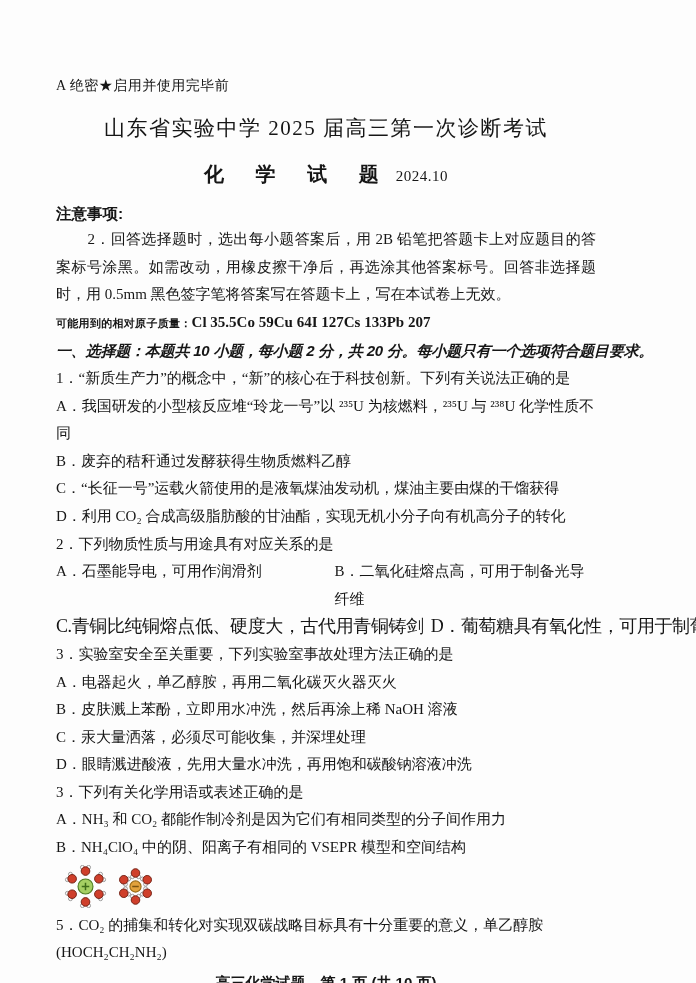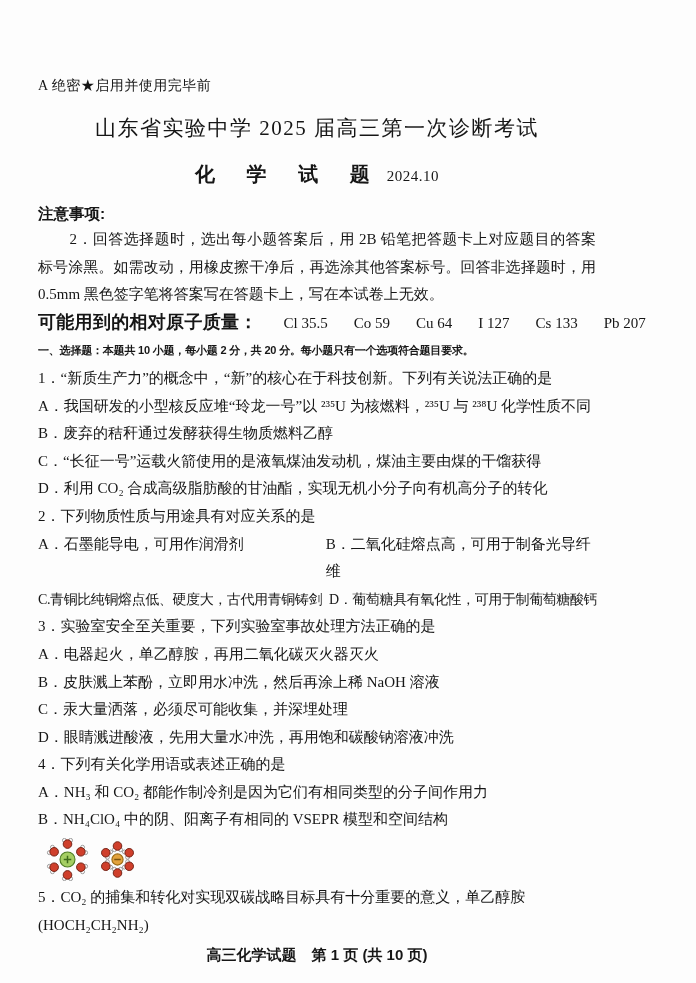--- a/index.html
+++ b/index.html
@@ -1,39 +1,39 @@
 <!DOCTYPE html>
 <html lang="zh"><head>
 <meta charset="utf-8">
 <style>
   html,body{margin:0;padding:0;}
   body{
     width:696px;height:983px;overflow:hidden;
     background:#fdfdfd;color:#161616;
     font-family:"Liberation Serif","DejaVu Serif",serif;
   }
-  .page{box-sizing:border-box;width:640px;height:983px;padding:76px 44px 0 38px;position:relative;}
+  .page{box-sizing:border-box;width:640px;height:983px;padding:76px 44px 0 56px;position:relative;}
   .cls-line{font-size:14px;line-height:20px;letter-spacing:.5px;}
   .exam-title{text-align:center;font-size:21px;line-height:32px;margin-top:16px;letter-spacing:1.5px;}
   .subject-row{text-align:center;margin-top:7px;height:46px;line-height:46px;white-space:nowrap;}
   .subject-title{font-size:20px;font-weight:bold;letter-spacing:13px;font-family:"Liberation Sans","DejaVu Sans",sans-serif;}
   .exam-date{font-size:15px;letter-spacing:.5px;}
   .hei{font-family:"Liberation Sans","DejaVu Sans",sans-serif;font-weight:bold;}
   .line{font-size:15px;line-height:27.6px;margin:0;}
   .notice-h{font-size:15.5px;line-height:25px;margin-top:4px;}
   .indent{text-indent:2.1em;}
   .just{text-align:justify;}
   .masses{white-space:nowrap;}
-  .masses .label{font-size:18px;letter-spacing:.3px;}
-  .masses .val{font-weight:normal;margin-left:26px;}
+  .masses .label{font-size:11px;letter-spacing:.3px;}
+  .masses .val{font-weight:bold;}
   .masses .val:first-of-type{margin-left:10px;}
-  .section-h{font-size:11px;letter-spacing:-0.2px;white-space:nowrap;}
+  .section-h{font-size:15px;letter-spacing:-0.2px;white-space:nowrap;font-style:italic;}
   .two-col{display:flex;}
   .two-col .colA{display:inline-block;width:298px;}
-  .cd-line{display:flex;white-space:nowrap;font-size:14px;letter-spacing:-0.4px;justify-content:space-between;}
+  .cd-line{display:flex;white-space:nowrap;font-size:18px;letter-spacing:-0.4px;justify-content:space-between;}
   .cd-line .cdA{margin-right:7px;}
   .optD-row{display:flex;align-items:center;height:50px;}
   .optD-row .diagram{margin-left:7px;}
   .footer{text-align:center;font-size:15px;margin-top:2px;line-height:27px;}
   svg{display:block;}
 </style>
 </head>
 <body>
 
 <div class="page">
@@ -71,21 +71,21 @@
     <span class="cdA">C.青铜比纯铜熔点低、硬度大，古代用青铜铸剑</span>
     <span>D．葡萄糖具有氧化性，可用于制葡萄糖酸钙</span>
   </p>
 
   <p class="line">3．实验室安全至关重要，下列实验室事故处理方法正确的是</p>
   <p class="line">A．电器起火，单乙醇胺，再用二氧化碳灭火器灭火</p>
   <p class="line">B．皮肤溅上苯酚，立即用水冲洗，然后再涂上稀 NaOH 溶液</p>
   <p class="line">C．汞大量洒落，必须尽可能收集，并深埋处理</p>
   <p class="line">D．眼睛溅进酸液，先用大量水冲洗，再用饱和碳酸钠溶液冲洗</p>
 
-  <p class="line">4．下列有关化学用语或表述正确的是</p>
+  <p class="line">3．下列有关化学用语或表述正确的是</p>
   <p class="line">A．NH₃ 和 CO₂ 都能作制冷剂是因为它们有相同类型的分子间作用力</p>
   <p class="line">B．NH₄ClO₄ 中的阴、阳离子有相同的 VSEPR 模型和空间结构</p>
   <p class="line optD-row">
     <span class="diagram">
       <svg width="45" height="43" viewBox="0 0 48 46" aria-hidden="true">
 
         <g fill="#ffffff" stroke="#8a8a8a" stroke-width="0.9">
           <circle cx="27.3" cy="2.5" r="2.1"></circle>
             <circle cx="20.7" cy="2.5" r="2.1"></circle>
           <circle cx="7.9" cy="9.9" r="2.1"></circle>

